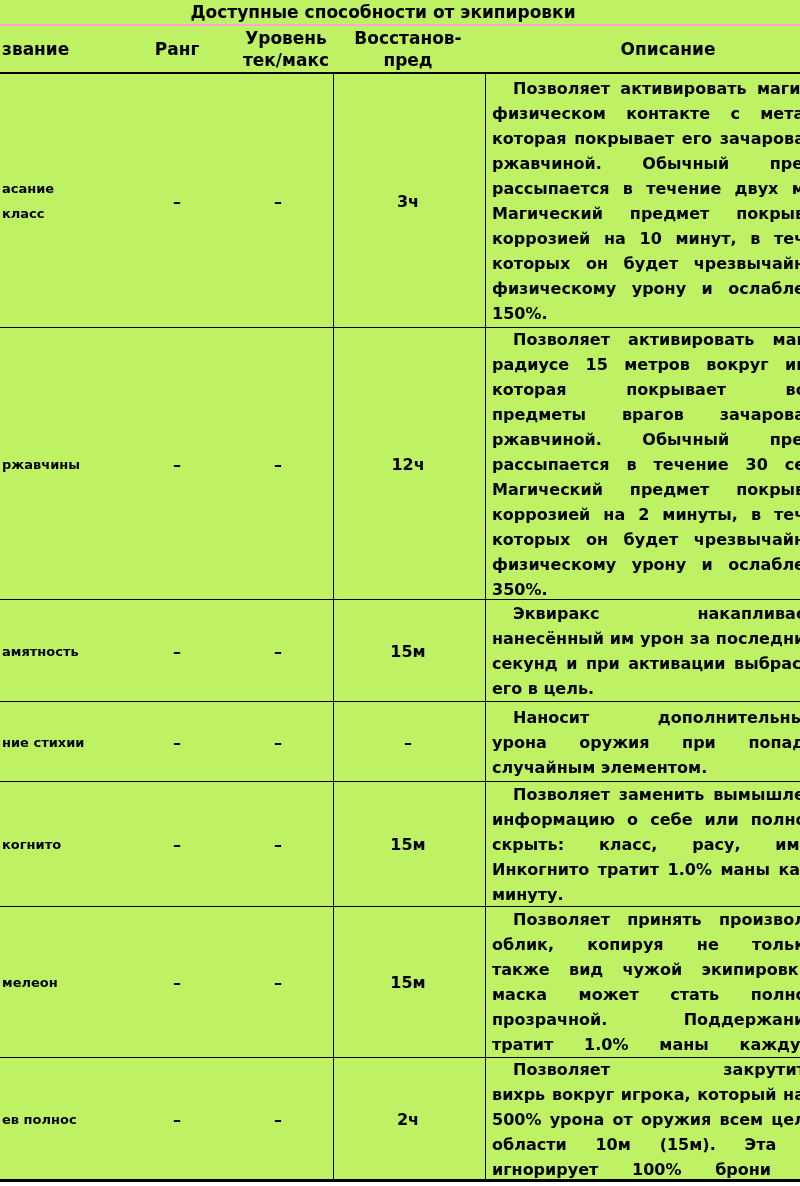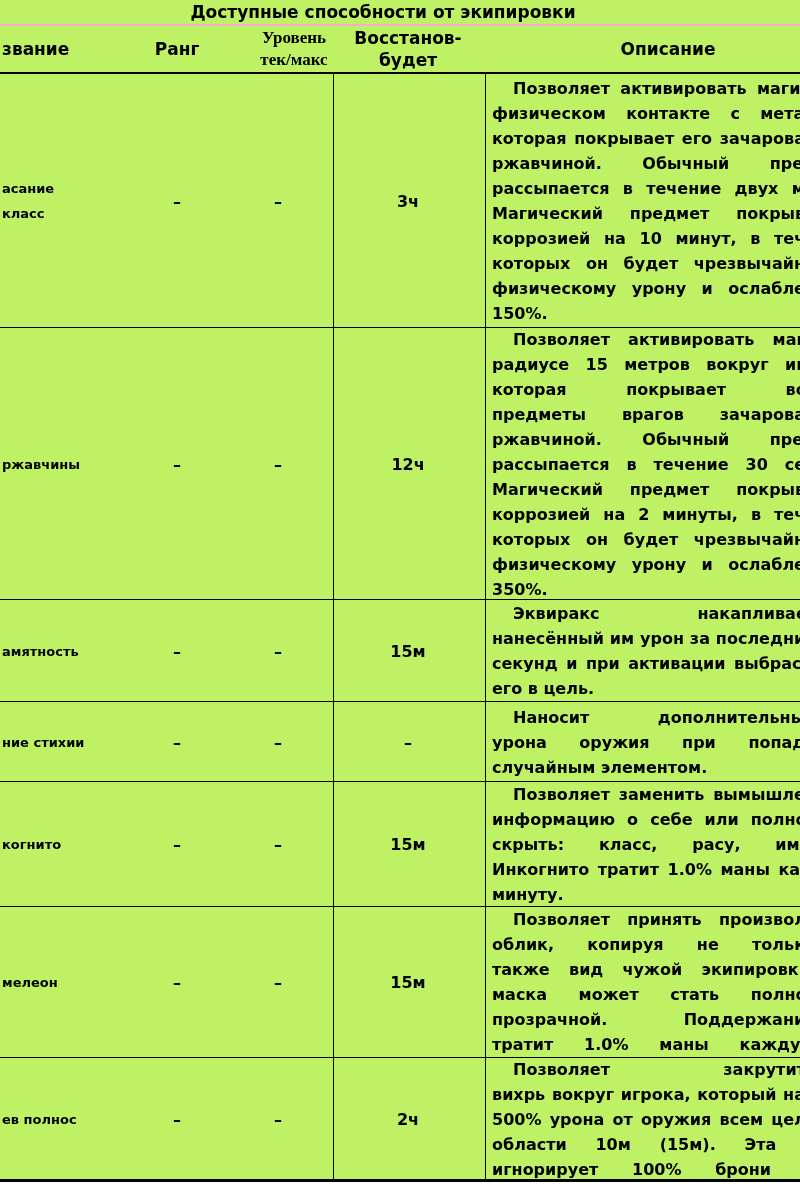--- a/index.html
+++ b/index.html
@@ -14,21 +14,21 @@
   .header{
     position:absolute;top:24px;left:0;width:800px;height:46px;
     border-top:2px solid #f9a8d4;border-bottom:2px solid #000;box-sizing:content-box;
   }
   .hc{
     position:absolute;top:0;height:46px;display:flex;flex-direction:column;
     justify-content:center;text-align:center;font-size:17px;line-height:22px;
   }
   .hc-name{left:2px;text-align:left;}
   .hc-rank{left:120px;width:114px;}
-  .hc-level{left:244px;width:100px;font-family:Liberation Serif, serif;}
+  .hc-level{left:236px;width:100px;}
   .hc-cd{left:334px;width:148px;}
   .hc-desc{left:570px;width:196px;}
   .vline{position:absolute;top:74px;height:1105px;width:1px;background:#000;}
   .vline.v1{left:333px;}
   .vline.v2{left:485px;}
   #rows{position:absolute;top:74px;left:0;width:800px;}
   .row{
     position:relative;width:800px;box-sizing:border-box;overflow:hidden;
     border-bottom:1px solid #000;
   }
@@ -64,21 +64,21 @@
 
   <div class="header">
     <div class="hc hc-name">звание</div>
     <div class="hc hc-rank">Ранг</div>
     <div class="hc hc-level">
       <div>Уровень</div>
       <div>тек/макс</div>
     </div>
     <div class="hc hc-cd">
       <div>Восстанов-</div>
-      <div>будет</div>
+      <div>пред</div>
     </div>
     <div class="hc hc-desc">Описание</div>
   </div>
 
   <div id="rows">
       <div class="row" style="height: 254px;">
         <div class="cname">
           <div>асание</div>
           <div>класс</div>
         </div>

